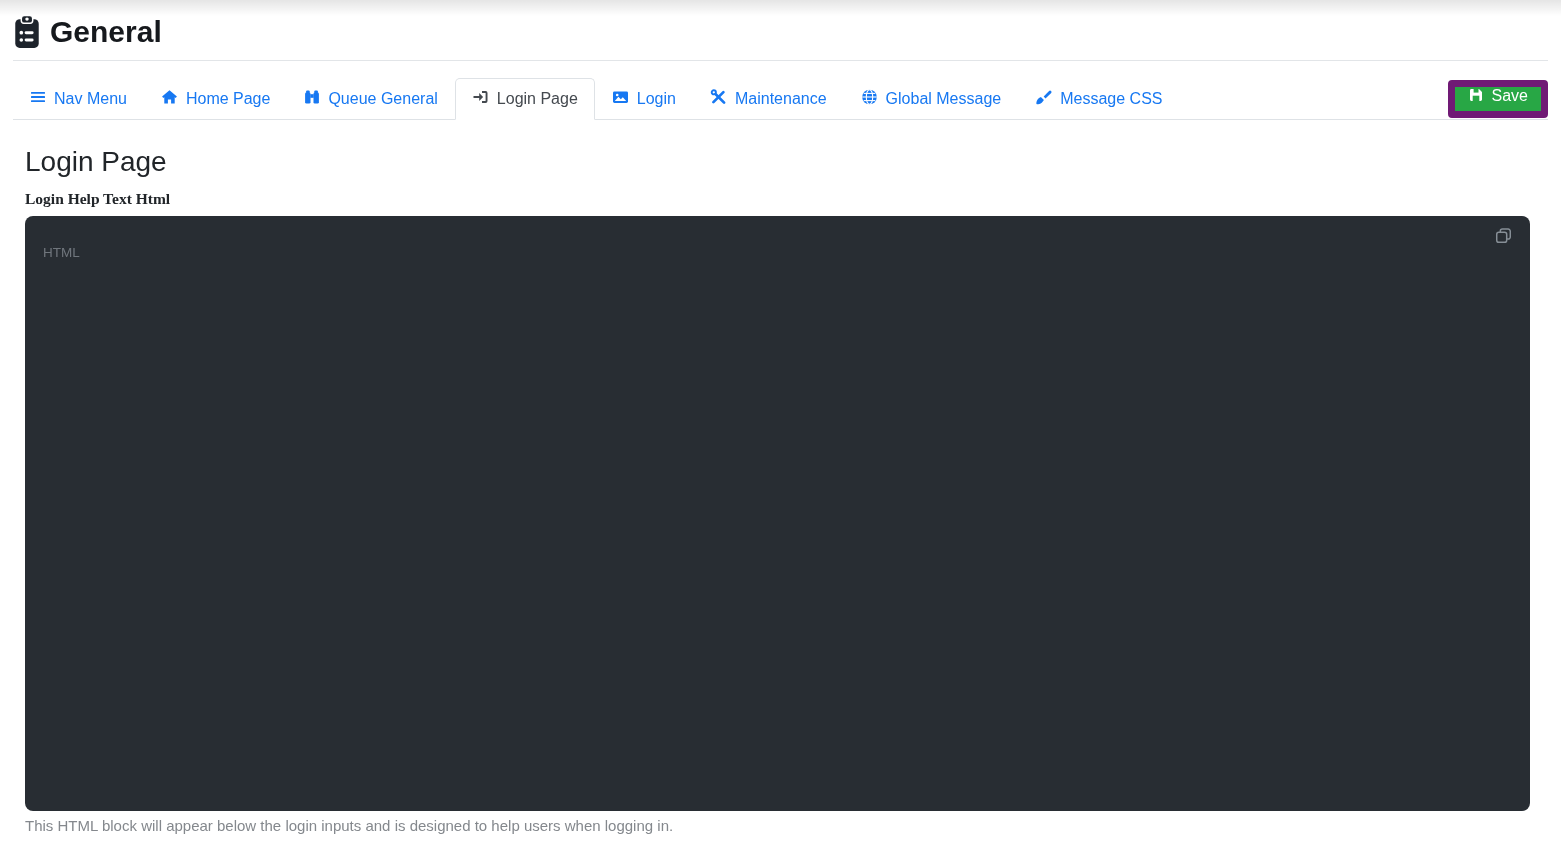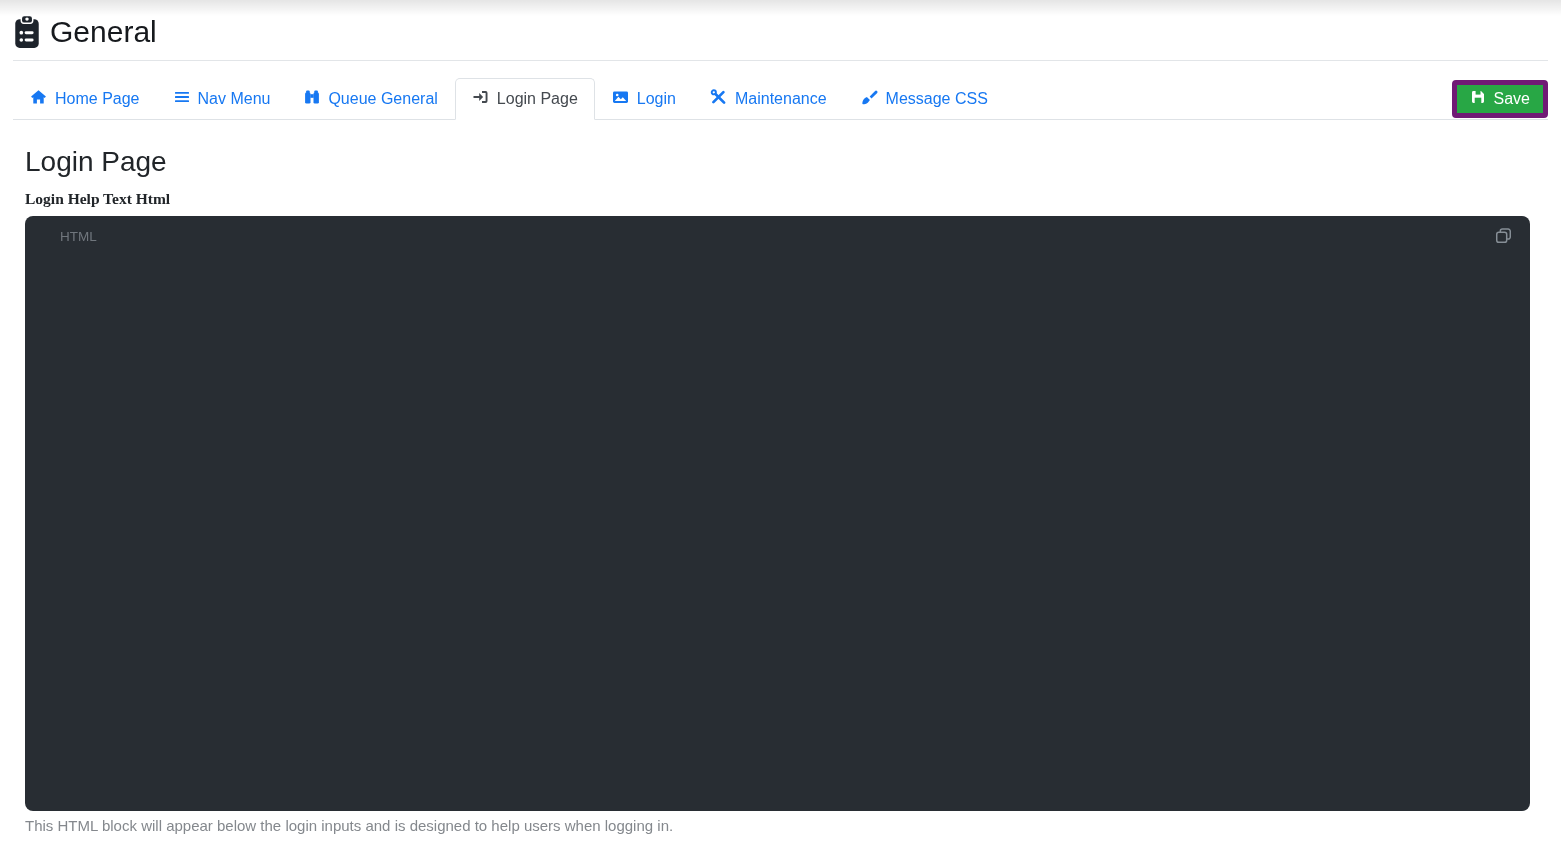--- a/index.html
+++ b/index.html
@@ -9,48 +9,48 @@
 
   .top-gradient { position: absolute; top: 0; left: 0; width: 100%; height: 16px;
     background: linear-gradient(to bottom, rgba(0,0,0,0.10), rgba(0,0,0,0)); pointer-events: none; }
 
   .wrap { margin: 0 13px; }
 
   
   .page-header { display: flex; align-items: center; gap: 10px;
     padding: 13px 1px 9px 1px; border-bottom: 1px solid #e2e5e8; }
   .page-header .hdr-icon { flex: 0 0 auto; color: #1d232b; display: flex; }
-  .page-title { font-size: 30px; font-weight: 400; color: #16191d; line-height: 38px; }
+  .page-title { font-size: 30px; font-weight: 700; color: #16191d; line-height: 38px; }
 
   
   .tab-row { display: flex; align-items: stretch; margin-top: 17px;
     border-bottom: 1px solid #dee2e6; height: 42px; }
   .tab { display: flex; align-items: center; gap: 8px; padding: 0 16px;
     font-size: 16px; color: #1778f2; text-decoration: none; cursor: pointer;
     border: 1px solid transparent; border-radius: 5px 5px 0 0; margin-bottom: -1px;
     white-space: nowrap; background: transparent; }
   .tab svg { flex: 0 0 auto; }
   .tab.active { color: #44494f; background: #fff; border-color: #dee2e6;
     border-bottom-color: #fff; }
   .save-btn { margin-left: auto; align-self: flex-start; margin-top: 2px;
-    height: 38px; display: inline-flex; align-items: center; gap: 8px;
-    background: #28a745; border: 5px solid #701a75; border-radius: 4px;
+    height: 38px; display: inline-flex; gap: 8px;
+    background: #28a745; border: 7px solid #701a75; border-radius: 4px;
     color: #fff; font-size: 16px; padding: 0 13px; cursor: pointer;
     font-family: inherit; }
 
   
   .content { padding-left: 12px; }
   .section-heading { margin-top: 25px; font-size: 28px; font-weight: 400;
     color: #212529; line-height: 34px; }
   .field-label { margin-top: 10px; font-size: 15.5px; font-weight: 700;
     color: #212529; line-height: 19px; font-family: Liberation Serif, serif; }
   .editor { position: relative; margin-top: 8px; margin-right: 18px;
     height: 595px; background: #282d33; border-radius: 8px; cursor: text; }
-  .editor .lang-badge { position: absolute; top: 13px; left: 18px;
-    font-size: 13.5px; color: #70767d; user-select: none; margin-left: 17px; }
+  .editor .lang-badge { position: absolute; top: 29px; left: 18px;
+    font-size: 13.5px; color: #70767d; user-select: none; }
   .editor .copy-btn { position: absolute; top: 10px; right: 16px;
     width: 22px; height: 22px; background: transparent; border: none;
     cursor: pointer; display: flex; align-items: center; justify-content: center;
     color: #868e96; padding: 0; }
   .help-text { margin-top: 5px; font-size: 15px; color: #84888d; line-height: 19px; }
 </style>
 </head>
 <body>
 
 <div class="top-gradient"></div>
@@ -70,36 +70,36 @@
         <rect x="5.7" y="12.3" width="4.9" height="1.6" rx="0.8" fill="#ffffff"></rect>
       </svg>
     </span>
     <h1 class="page-title">General</h1>
   </div>
 
   <div class="tab-row">
 
     <a class="tab">
       <span>
-        <svg width="17" height="16" viewBox="0 0 16 16" fill="currentColor">
-          <path d="M8 1.2 15.4 7.6 14.2 9 13.2 8.2 V14.4 H9.6 V10.5 H6.4 V14.4 H2.8 V8.2 L1.8 9 .6 7.6 Z"></path>
-        </svg>
-      </span>
-      <span>Home Page</span>
-    </a>
-
-    <a class="tab">
-      <span>
         <svg width="16" height="16" viewBox="0 0 16 16" fill="currentColor">
           <rect x="1" y="2.9" width="14" height="1.9" rx="0.5"></rect>
           <rect x="1" y="7.05" width="14" height="1.9" rx="0.5"></rect>
           <rect x="1" y="11.2" width="14" height="1.9" rx="0.5"></rect>
         </svg>
       </span>
       <span>Nav Menu</span>
+    </a>
+
+    <a class="tab">
+      <span>
+        <svg width="17" height="16" viewBox="0 0 16 16" fill="currentColor">
+          <path d="M8 1.2 15.4 7.6 14.2 9 13.2 8.2 V14.4 H9.6 V10.5 H6.4 V14.4 H2.8 V8.2 L1.8 9 .6 7.6 Z"></path>
+        </svg>
+      </span>
+      <span>Home Page</span>
     </a>
 
     <a class="tab">
       <span>
         <svg width="16" height="16" viewBox="0 0 16 16" fill="currentColor">
           <rect x="2.1" y="1.4" width="3.6" height="3" rx="1"></rect>
           <rect x="10.3" y="1.4" width="3.6" height="3" rx="1"></rect>
           <rect x="1.1" y="3.6" width="5.4" height="11" rx="1.4"></rect>
           <rect x="9.5" y="3.6" width="5.4" height="11" rx="1.4"></rect>
           <rect x="6.3" y="5.2" width="3.4" height="3.6"></rect>
@@ -133,20 +133,34 @@
       <span>
         <svg width="17" height="16" viewBox="0 0 16 16">
           <path d="M12.9 3.1 2.9 13.1" stroke="currentColor" stroke-width="2.7" stroke-linecap="round" fill="none"></path>
           <path d="M5.2 5.2 13.6 13.6" stroke="currentColor" stroke-width="2.7" stroke-linecap="round" fill="none"></path>
           <circle cx="3.3" cy="3.3" r="2.1" fill="none" stroke="currentColor" stroke-width="1.9"></circle>
         </svg>
       </span>
       <span>Maintenance</span>
     </a>
 
+    <a class="tab">
+      <span>
+        <svg width="17" height="16" viewBox="0 0 16 16">
+          <circle cx="8" cy="8" r="7.3" fill="currentColor"></circle>
+          <g stroke="#ffffff" stroke-width="1.1" fill="none">
+            <ellipse cx="8" cy="8" rx="3.2" ry="7.3"></ellipse>
+            <path d="M0.7 8 H15.3"></path>
+            <path d="M2.2 4.4 H13.8"></path>
+            <path d="M2.2 11.6 H13.8"></path>
+          </g>
+        </svg>
+      </span>
+      <span>Global Message</span>
+    </a>
 
     <a class="tab">
       <span>
         <svg width="17" height="16" viewBox="0 0 16 16" fill="currentColor">
           <path d="M8.2 7.6 13.6 1.9 A1.5 1.5 0 0 1 15.7 4.0 L10.0 9.4 Z"></path>
           <path d="M0.9 14.9 C0.7 13 1.6 10.3 3.5 9.1 L5.4 7.9 8.4 10.9 7.1 12.8 C5.9 14.7 3.2 15.6 0.9 14.9 Z"></path>
         </svg>
       </span>
       <span>Message CSS</span>
     </a>

